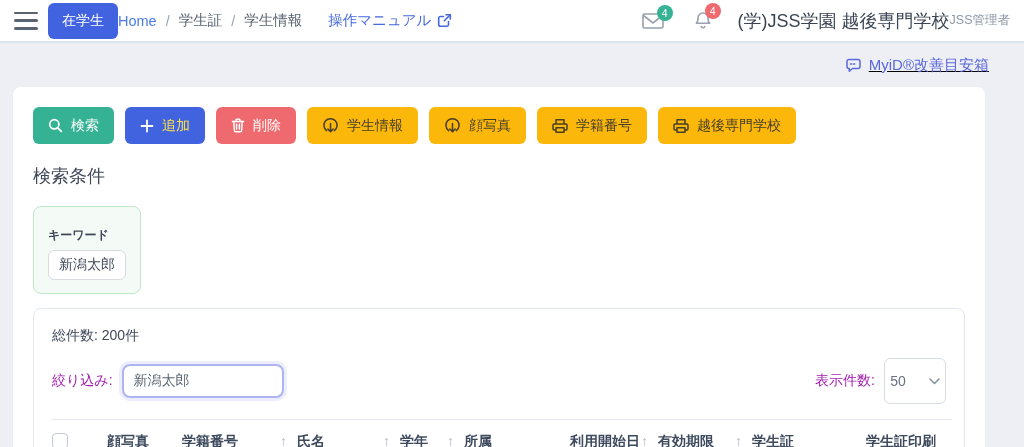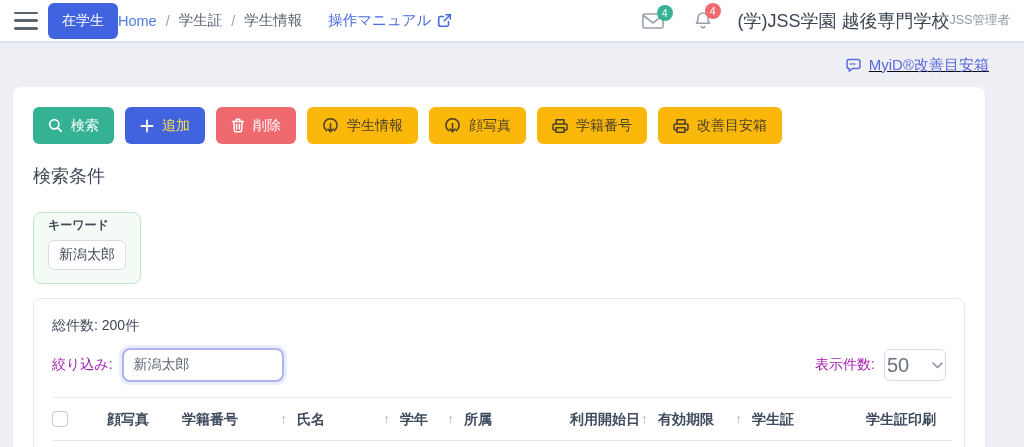--- a/index.html
+++ b/index.html
@@ -43,41 +43,41 @@
   .toolbar { display:flex; gap:11px; }
   .btn { height:37px; border:none; border-radius:6px; padding:0 15px;
     font-size:14px; display:flex; align-items:center; gap:8px; cursor:pointer;
     font-family:inherit; }
   .btn-teal  { background:#35b294; color:#fff; }
   .btn-blue  { background:#4263e0; color:#fde047; }
   .btn-red   { background:#ee6a6e; color:#fff; }
   .btn-yellow{ background:#fcb70b; color:#463f2a; }
 
   .section-label { margin-top:20px; font-size:18px; color:#3f4757; }
-  .keyword-box { margin-top:24px; width:fit-content; background:#f4fbf6;
-    border:1px solid #bfe8c9; border-radius:8px; padding:4px 14px 13px; }
+  .keyword-box { margin-top:18px; width:fit-content; background:#f4fbf6;
+    border:1px solid #bfe8c9; border-radius:8px; padding:20px 14px 13px; }
   .keyword-label { font-size:12px; font-weight:bold; color:#3f4757; }
   .keyword-chip { margin-top:6px; width:fit-content; background:#fff;
     border:1px solid #d8dce2; border-radius:6px; padding:5px 10px;
     font-size:14px; color:#3f4757; }
 
   
   .table-card { margin-top:14px; border:1px solid #e2e6ed; border-radius:8px;
     background:#fff; padding:18px 18px 0; }
   .total-row { font-size:14px; color:#3f4757; }
   .filter-row { margin-top:13px; display:flex; align-items:center; }
   .filter-label { font-size:14px; color:#a21caf; margin-right:9px; }
   .filter-input { width:162px; height:34px; border:2px solid #aeb4f0;
     border-radius:8px; padding:0 10px; font-size:14px; color:#5a6472;
     outline:none; box-shadow:0 0 0 3px rgba(130,138,240,.14);
     font-family:inherit; }
   .filter-spacer { flex:1; }
-  .pagesize-box { width:62px; height:32px; border:1px solid #d8dce3;
+  .pagesize-box { width:62px; height:46px; border:1px solid #d8dce3;
     border-radius:6px; display:flex; align-items:center; justify-content:center;
-    gap:23px; font-size:20px; color:#6a7280; cursor:pointer; margin-left:9px; }
+    gap:23px; font-size:14px; color:#6a7280; cursor:pointer; margin-left:9px; }
 
   table { margin-top:15px; width:900px; border-collapse:collapse;
     table-layout:fixed; }
   th { border-top:1px solid #e6e9f0; border-bottom:1px solid #e6e9f0;
     padding:11px 6px 11px 0; font-size:14px; color:#3e4b5e; text-align:left;
     vertical-align:middle; line-height:1.45; }
   .th-inner { display:flex; align-items:center; justify-content:space-between; }
   .sort-arrow { color:#b3bac6; font-size:14px; font-weight:normal;
     padding-right:4px; cursor:pointer; }
   td { padding:12px 6px 4px 0; font-size:14px; color:#3f4757;
@@ -188,21 +188,21 @@
           <path d="M4 9.8h8v4.4H4z"></path>
         </svg>
         <span>学籍番号</span>
       </button>
       <button class="btn btn-yellow">
         <svg width="16" height="16" viewBox="0 0 16 16" fill="none" stroke="#463f2a" stroke-width="1.5" stroke-linejoin="round">
           <path d="M4 6V1.8h8V6"></path>
           <path d="M4 12H2.2A1.2 1.2 0 0 1 1 10.8V7.2A1.2 1.2 0 0 1 2.2 6h11.6A1.2 1.2 0 0 1 15 7.2v3.6a1.2 1.2 0 0 1-1.2 1.2H12"></path>
           <path d="M4 9.8h8v4.4H4z"></path>
         </svg>
-        <span>改善目安箱</span>
+        <span>越後専門学校</span>
       </button>
     </div>
 
     <div class="section-label">検索条件</div>
     <div class="keyword-box">
       <div class="keyword-label">キーワード</div>
       <div class="keyword-chip">新潟太郎</div>
     </div>
 
     <div class="table-card">

